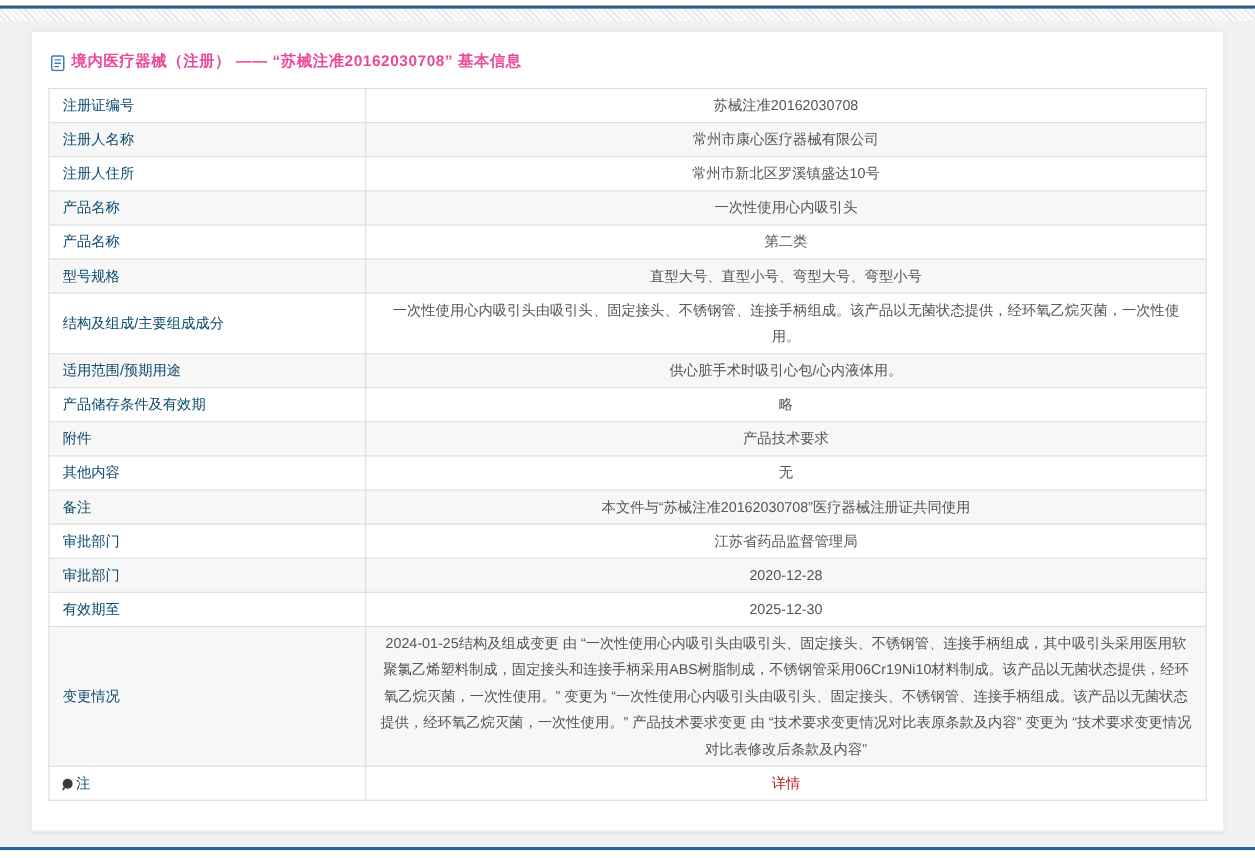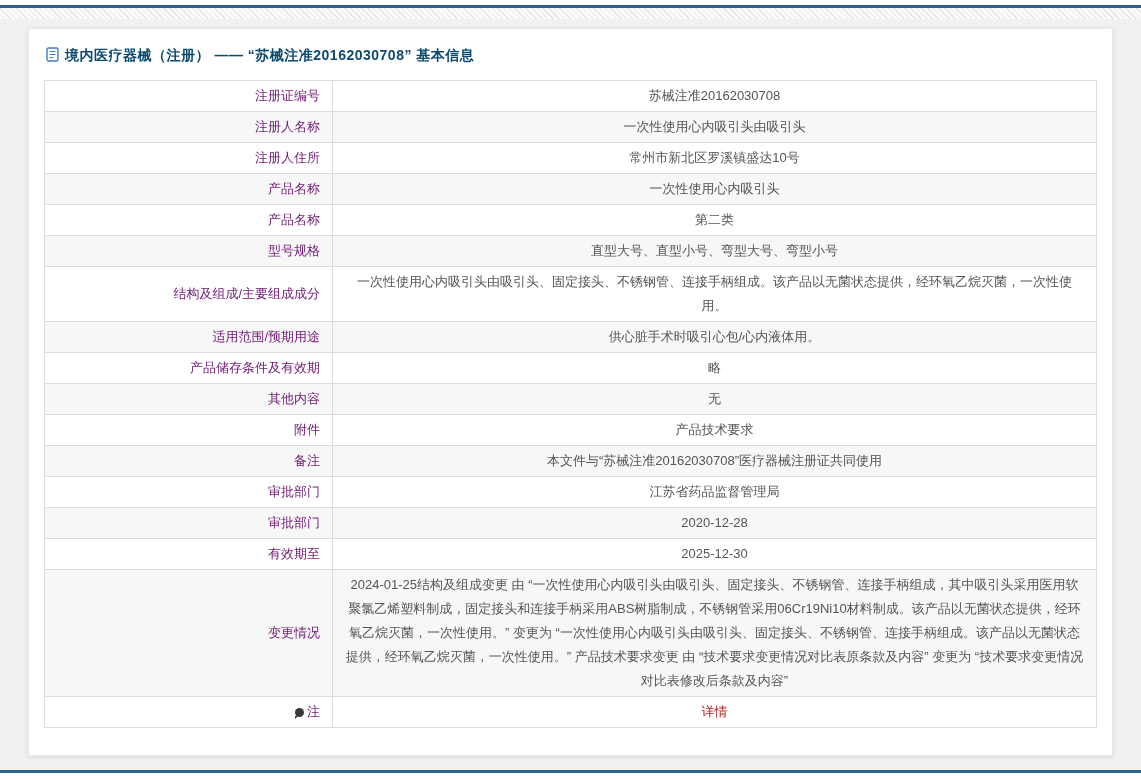--- a/index.html
+++ b/index.html
@@ -16,36 +16,36 @@
   }
   .page{background:#f1f1f1;height:751px;}
   .card{
     width:1085px;margin:0 auto;position:relative;top:9px;
     box-sizing:border-box;min-height:728px;
     background:#ffffff;border:1px solid #e9e9e9;
     box-shadow:0 1px 5px rgba(0,0,0,0.10);
     padding:14px 15px 18px 15px;
   }
   .card-title{
-    display:flex;align-items:flex-start;gap:6px;
-    font-size:14px;font-weight:bold;color:#0c4a6e;
+    display:flex;align-items:flex-end;gap:6px;
+    font-size:14px;font-weight:bold;color:#ec4899;
     margin:4px 0 15px 2px;letter-spacing:0.5px;
   }
   .doc-icon{display:inline-flex;align-items:center;}
   .info-table{
     width:100%;border-collapse:collapse;table-layout:fixed;
     font-size:13px;
   }
   .info-table td{
     border:1px solid #dcdcdc;
     padding:3px 12px;line-height:24px;
     vertical-align:middle;box-sizing:border-box;
     word-break:break-all;
   }
-  td.label-cell{width:288px;text-align:right;color:#701a75;}
+  td.label-cell{width:288px;text-align:left;color:#0c4a6e;}
   td.value-cell{color:#555;text-align:center;}
   .info-table tbody tr:nth-child(even){background:#f7f7f7;}
   .info-table tbody tr:nth-child(odd){background:#ffffff;}
   a.detail-link{color:#b91c1c;text-decoration:none;cursor:pointer;}
   .note-icon{
     position:relative;display:inline-block;
     width:9px;height:9px;border-radius:50%;
     background:#3a3a3a;margin-right:3px;vertical-align:-1px;
   }
   .note-icon::after{
@@ -75,21 +75,21 @@
       <span>境内医疗器械（注册） —— “苏械注准20162030708” 基本信息</span>
     </div>
     <table class="info-table">
       <tbody>
           <tr>
             <td class="label-cell">注册证编号</td>
             <td class="value-cell">苏械注准20162030708</td>
           </tr>
           <tr>
             <td class="label-cell">注册人名称</td>
-            <td class="value-cell">一次性使用心内吸引头由吸引头</td>
+            <td class="value-cell">常州市康心医疗器械有限公司</td>
           </tr>
           <tr>
             <td class="label-cell">注册人住所</td>
             <td class="value-cell">常州市新北区罗溪镇盛达10号</td>
           </tr>
           <tr>
             <td class="label-cell">产品名称</td>
             <td class="value-cell">一次性使用心内吸引头</td>
           </tr>
           <tr>
@@ -106,26 +106,26 @@
           </tr>
           <tr>
             <td class="label-cell">适用范围/预期用途</td>
             <td class="value-cell">供心脏手术时吸引心包/心内液体用。</td>
           </tr>
           <tr>
             <td class="label-cell">产品储存条件及有效期</td>
             <td class="value-cell">略</td>
           </tr>
           <tr>
+            <td class="label-cell">附件</td>
+            <td class="value-cell">产品技术要求</td>
+          </tr>
+          <tr>
             <td class="label-cell">其他内容</td>
             <td class="value-cell">无</td>
-          </tr>
-          <tr>
-            <td class="label-cell">附件</td>
-            <td class="value-cell">产品技术要求</td>
           </tr>
           <tr>
             <td class="label-cell">备注</td>
             <td class="value-cell">本文件与“苏械注准20162030708”医疗器械注册证共同使用</td>
           </tr>
           <tr>
             <td class="label-cell">审批部门</td>
             <td class="value-cell">江苏省药品监督管理局</td>
           </tr>
           <tr>

